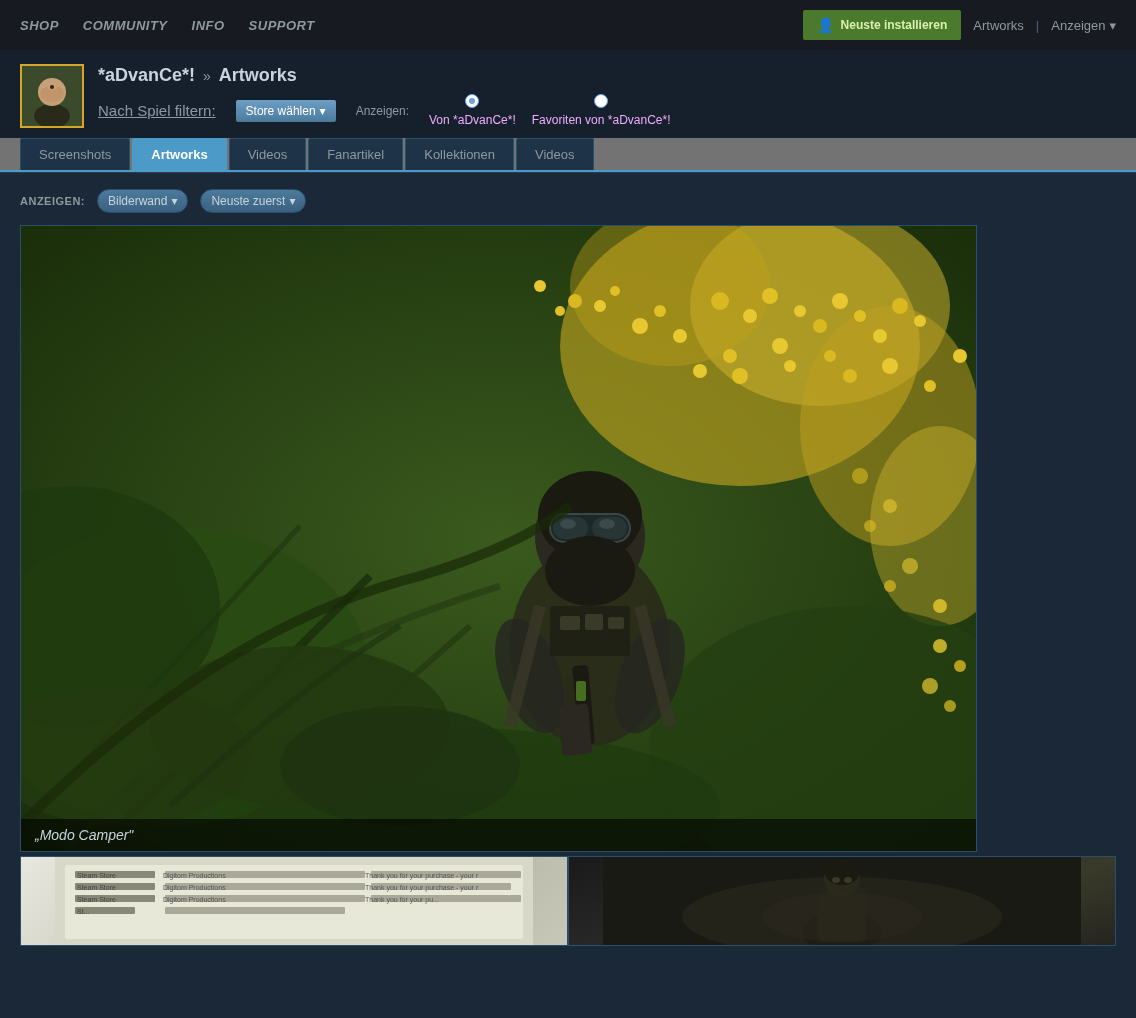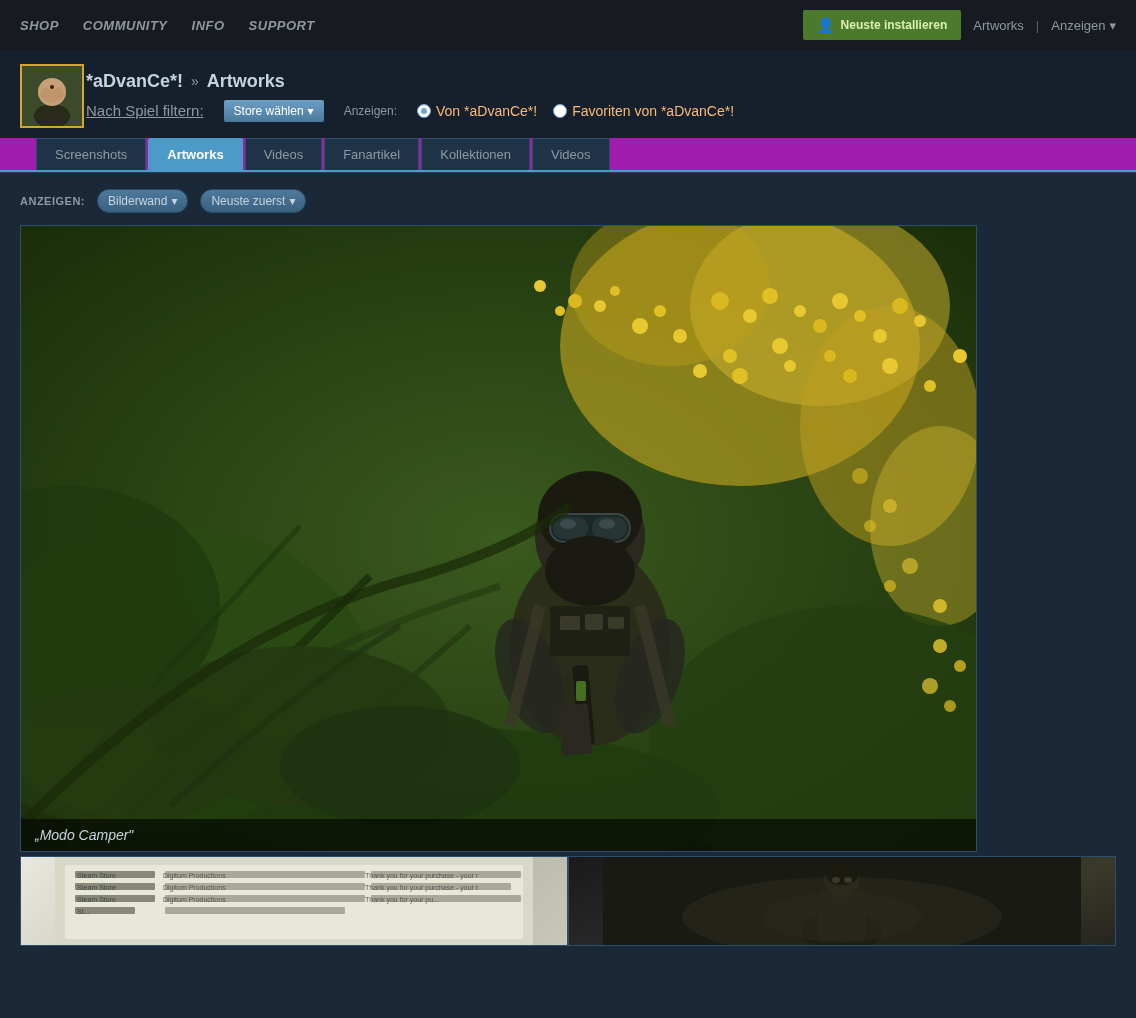--- a/index.html
+++ b/index.html
@@ -91,21 +91,21 @@
 
     
     #sub-header {
       background-color: #16202d;
       border-bottom: 1px solid #2a3f55;
     }
     #profile-section {
       display: flex;
       align-items: center;
       padding: 14px 32px 10px 20px;
-      gap: 2px;
+      gap: 14px;
       justify-content: center;
     }
     #avatar {
       width: 64px;
       height: 64px;
       border: 2px solid #d4a62a;
       overflow: hidden;
       flex-shrink: 0;
       background: #2a475e;
       position: relative;
@@ -171,22 +171,23 @@
     #radio-row {
       display: flex;
       align-items: center;
       gap: 16px;
     }
     .radio-option {
       display: flex;
       align-items: center;
       gap: 5px;
       cursor: pointer;
-      color: #fdba74;
-      font-size: 14px;
+      color: #f0abfc;
+      font-size: 12px;
+      flex-direction: column;
     }
     .radio-circle {
       width: 14px;
       height: 14px;
       border-radius: 50%;
       border: 1.5px solid #6ba4d8;
       background: #fff;
       display: flex;
       align-items: center;
       justify-content: center;
@@ -196,22 +197,22 @@
       width: 6px;
       height: 6px;
       border-radius: 50%;
       background: #6ba4d8;
     }
 
     
     #tabs-bar {
       display: flex;
       align-items: flex-end;
-      padding: 0 36px;
-      background-color: #a21caf;
+      padding: 0 20px;
+      background-color: #737373;
       border-bottom: 2px solid #4b9ac7;
     }
     .tab {
       padding: 8px 18px;
       cursor: pointer;
       font-size: 13px;
       color: #8f98a0;
       border-radius: 2px 2px 0 0;
       border: 1px solid transparent;
       border-bottom: none;

